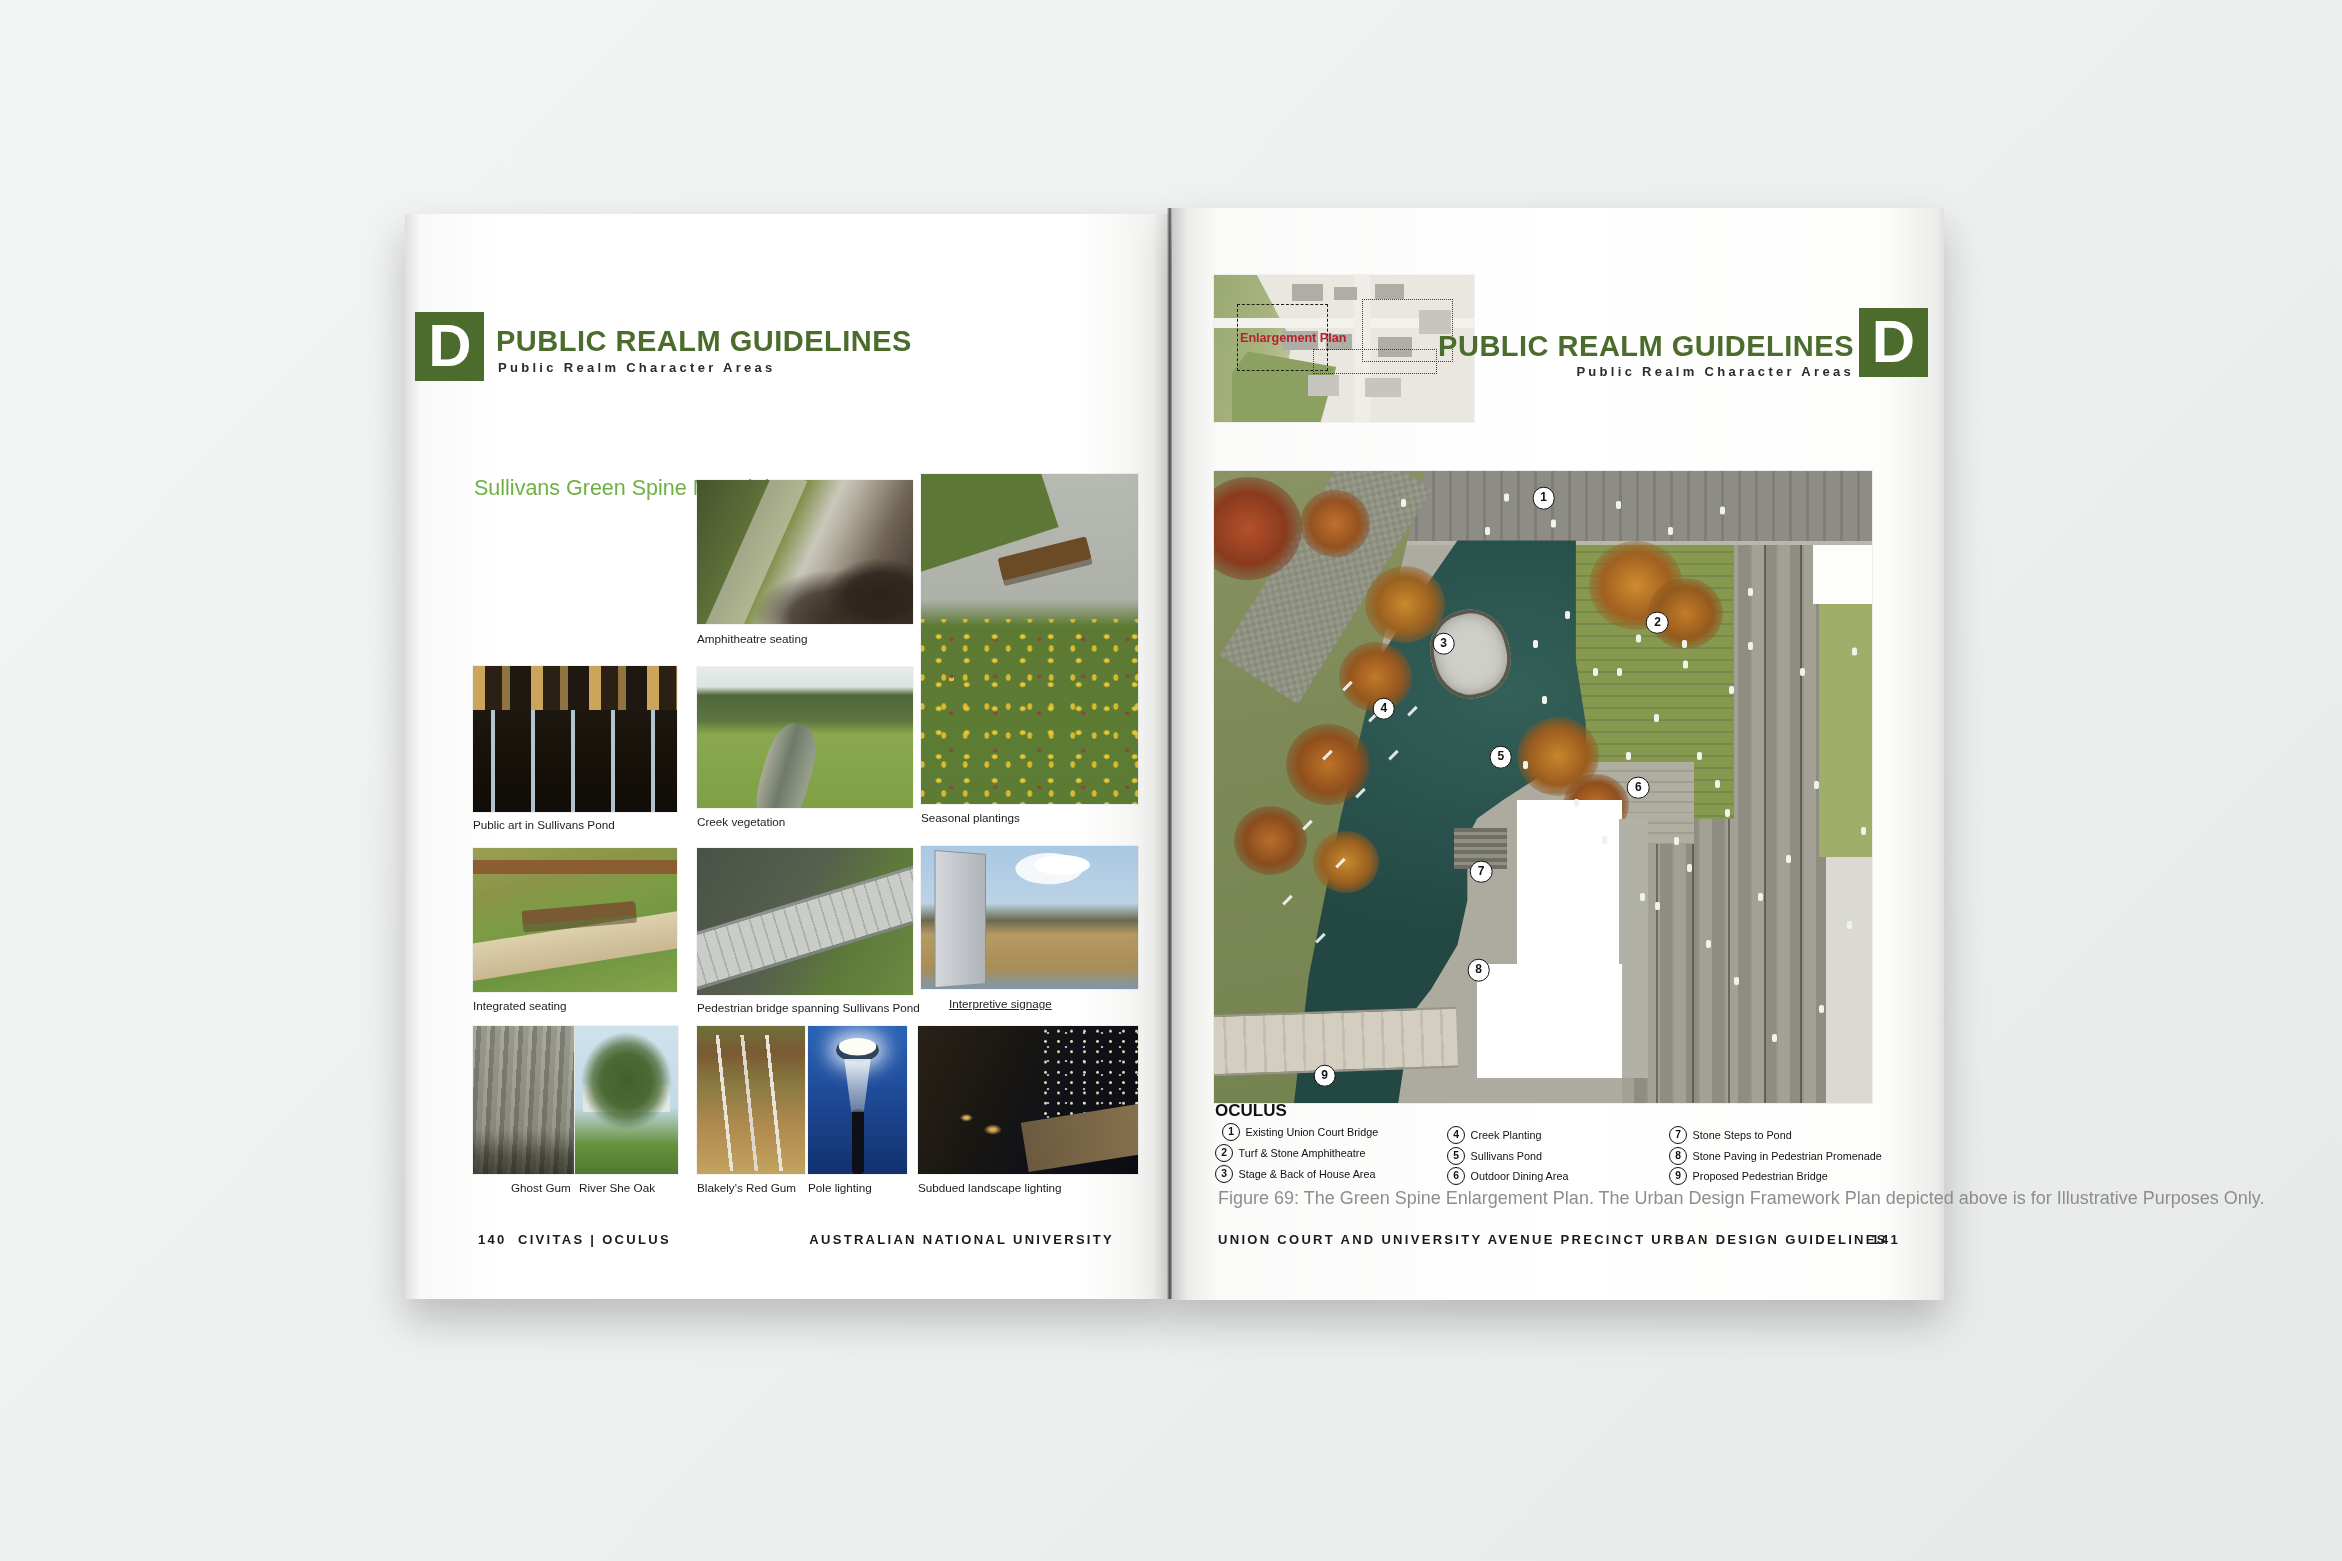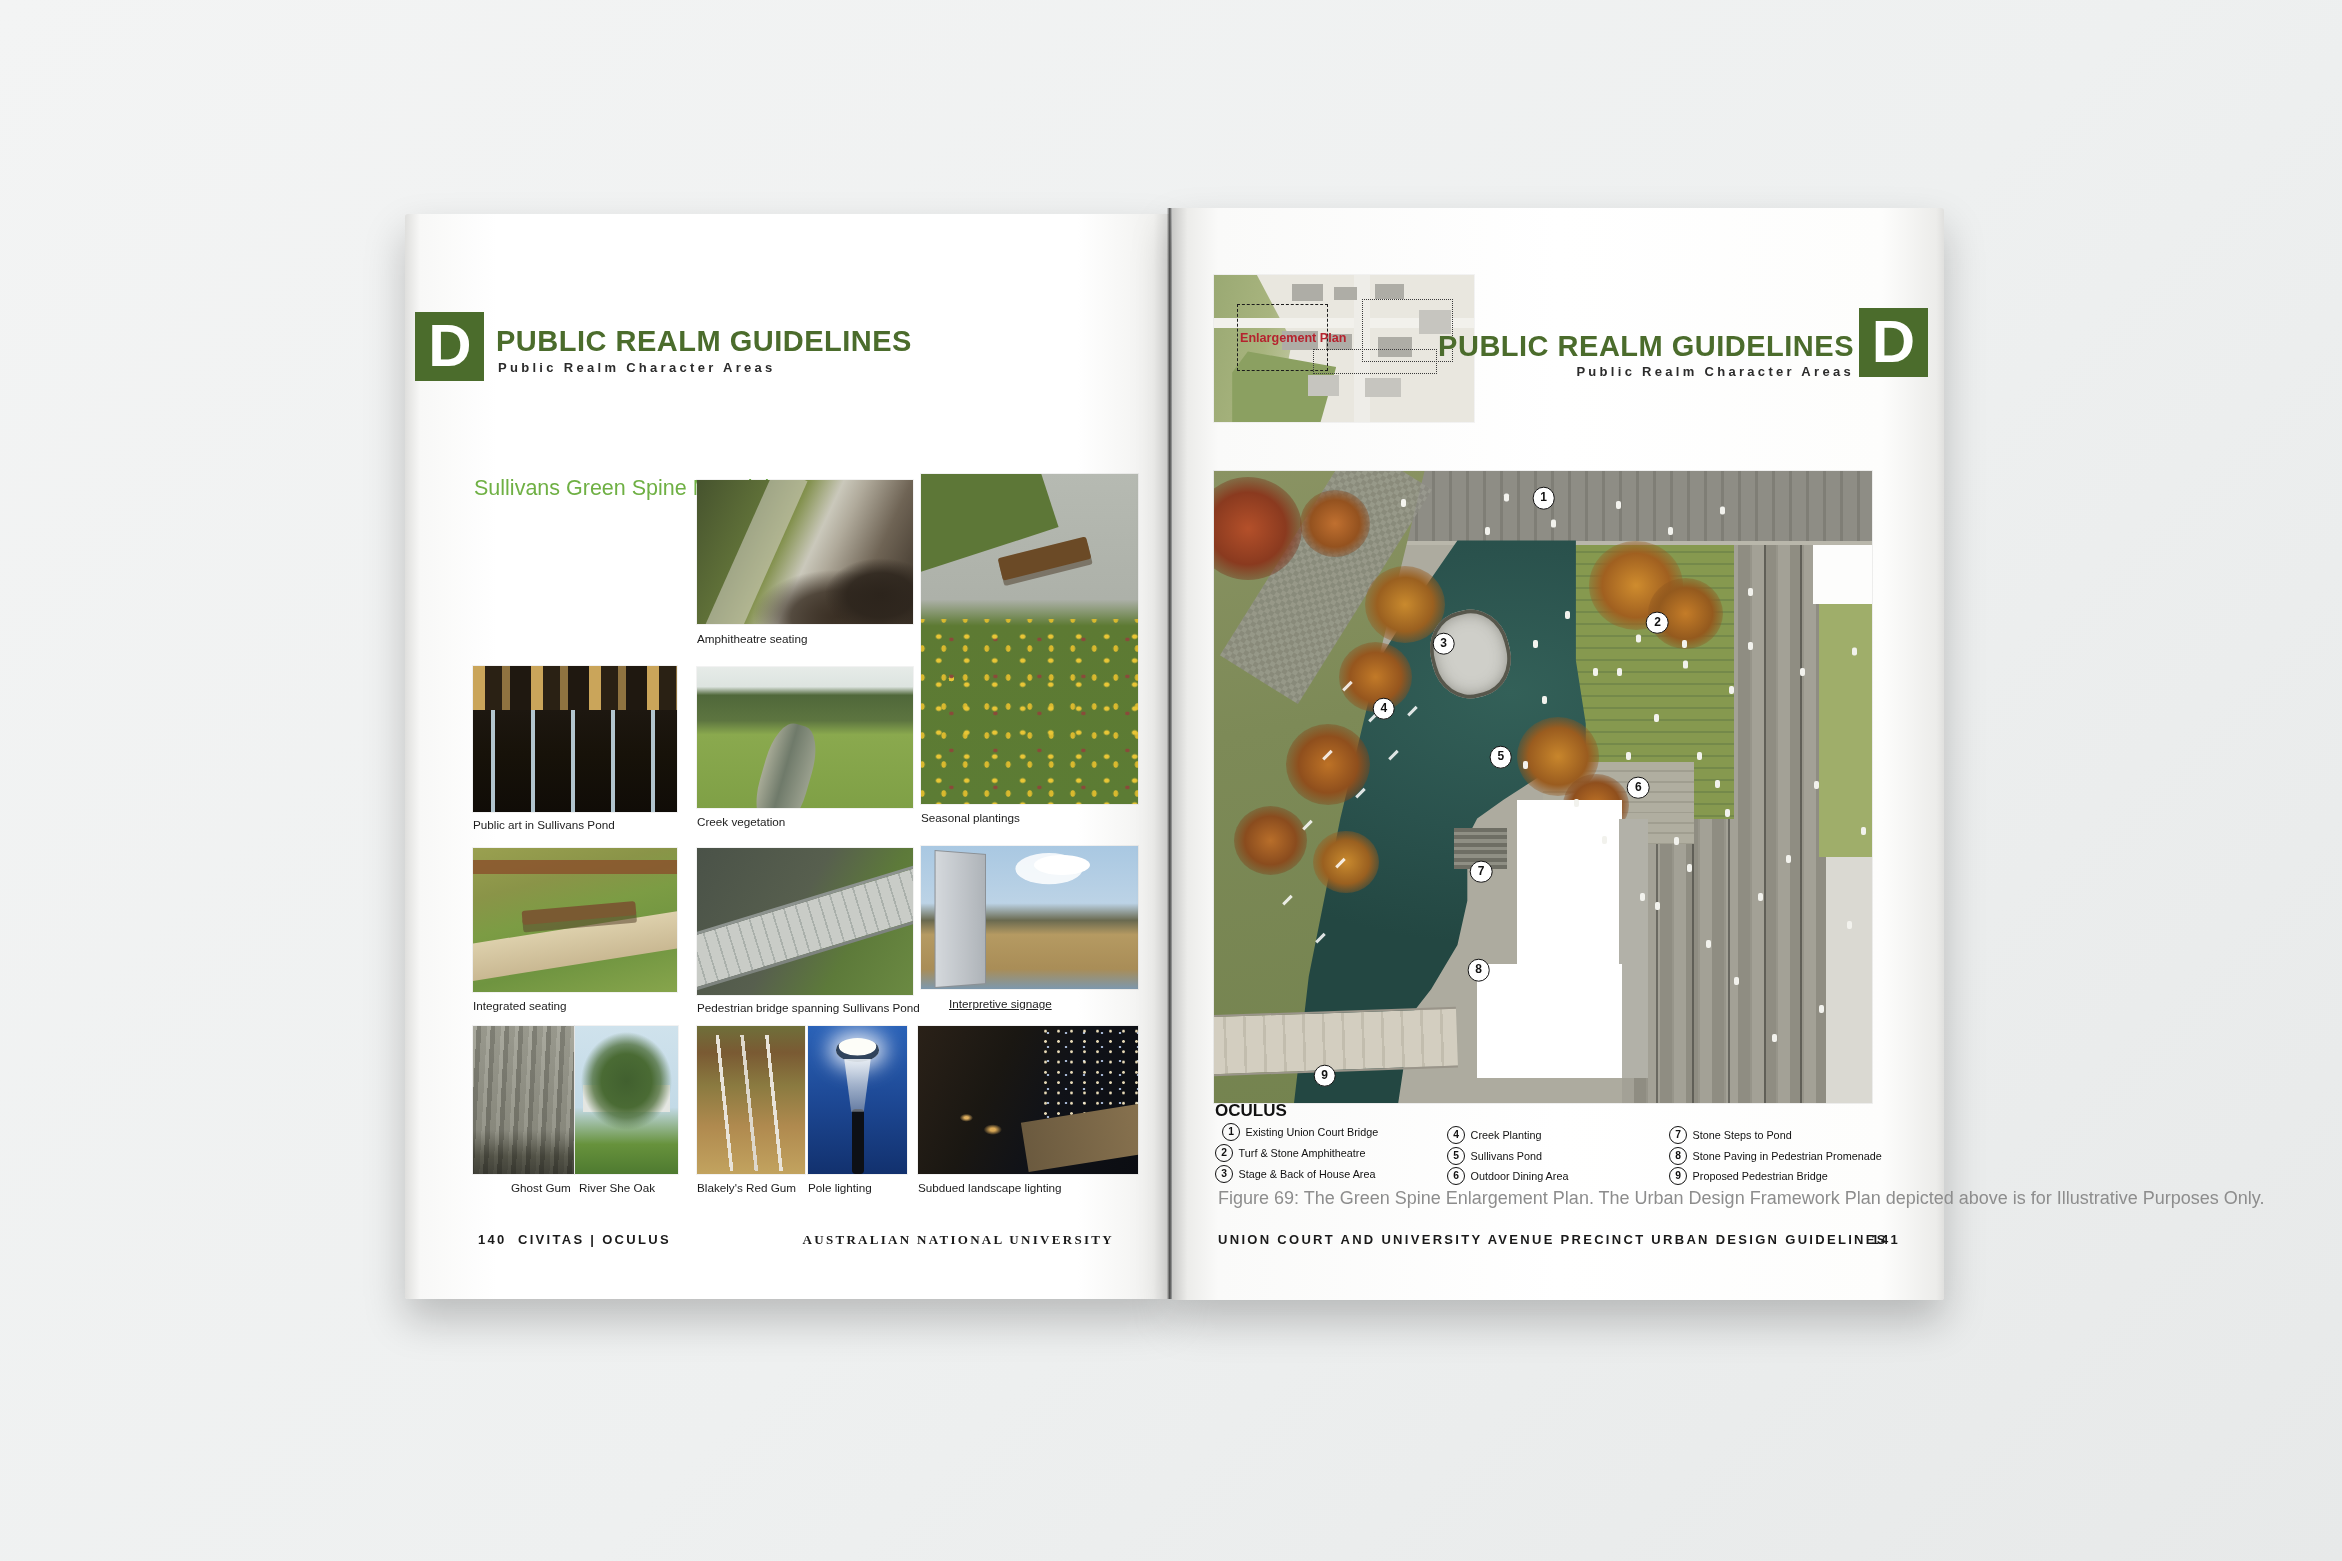--- a/index.html
+++ b/index.html
@@ -226,21 +226,21 @@
     <div class="polestem"></div>
   </div>
   <div class="cap" style="left:292px;top:967px;">Blakely's Red Gum</div>
   <div class="cap" style="left:403px;top:967px;">Pole lighting</div>
 
   <div class="tile ph-subdued" style="left:513px;top:812px;width:220px;height:148px;"></div>
   <div class="cap" style="left:513px;top:967px;">Subdued landscape lighting</div>
 
   <div class="footer" style="left:73px;top:1018px;">140</div>
   <div class="footer" style="left:113px;top:1018px;">CIVITAS | OCULUS</div>
-  <div class="footer" style="right:55px;top:1018px;text-align:right;font-family:Liberation Serif, serif;">AUSTRALIAN NATIONAL UNIVERSITY</div>
+  <div class="footer" style="right:55px;top:1018px;text-align:right;">AUSTRALIAN NATIONAL UNIVERSITY</div>
 </div>
 
 <div class="page page-right">
 
   <div class="locator">
     <div class="loc-green-west"></div>
     <div class="loc-green-sw"></div>
     <div class="loc-road-h"></div>
     <div class="loc-road-v"></div>
     <div class="loc-bldg" style="left:30%;top:6%;width:12%;height:12%;"></div>

